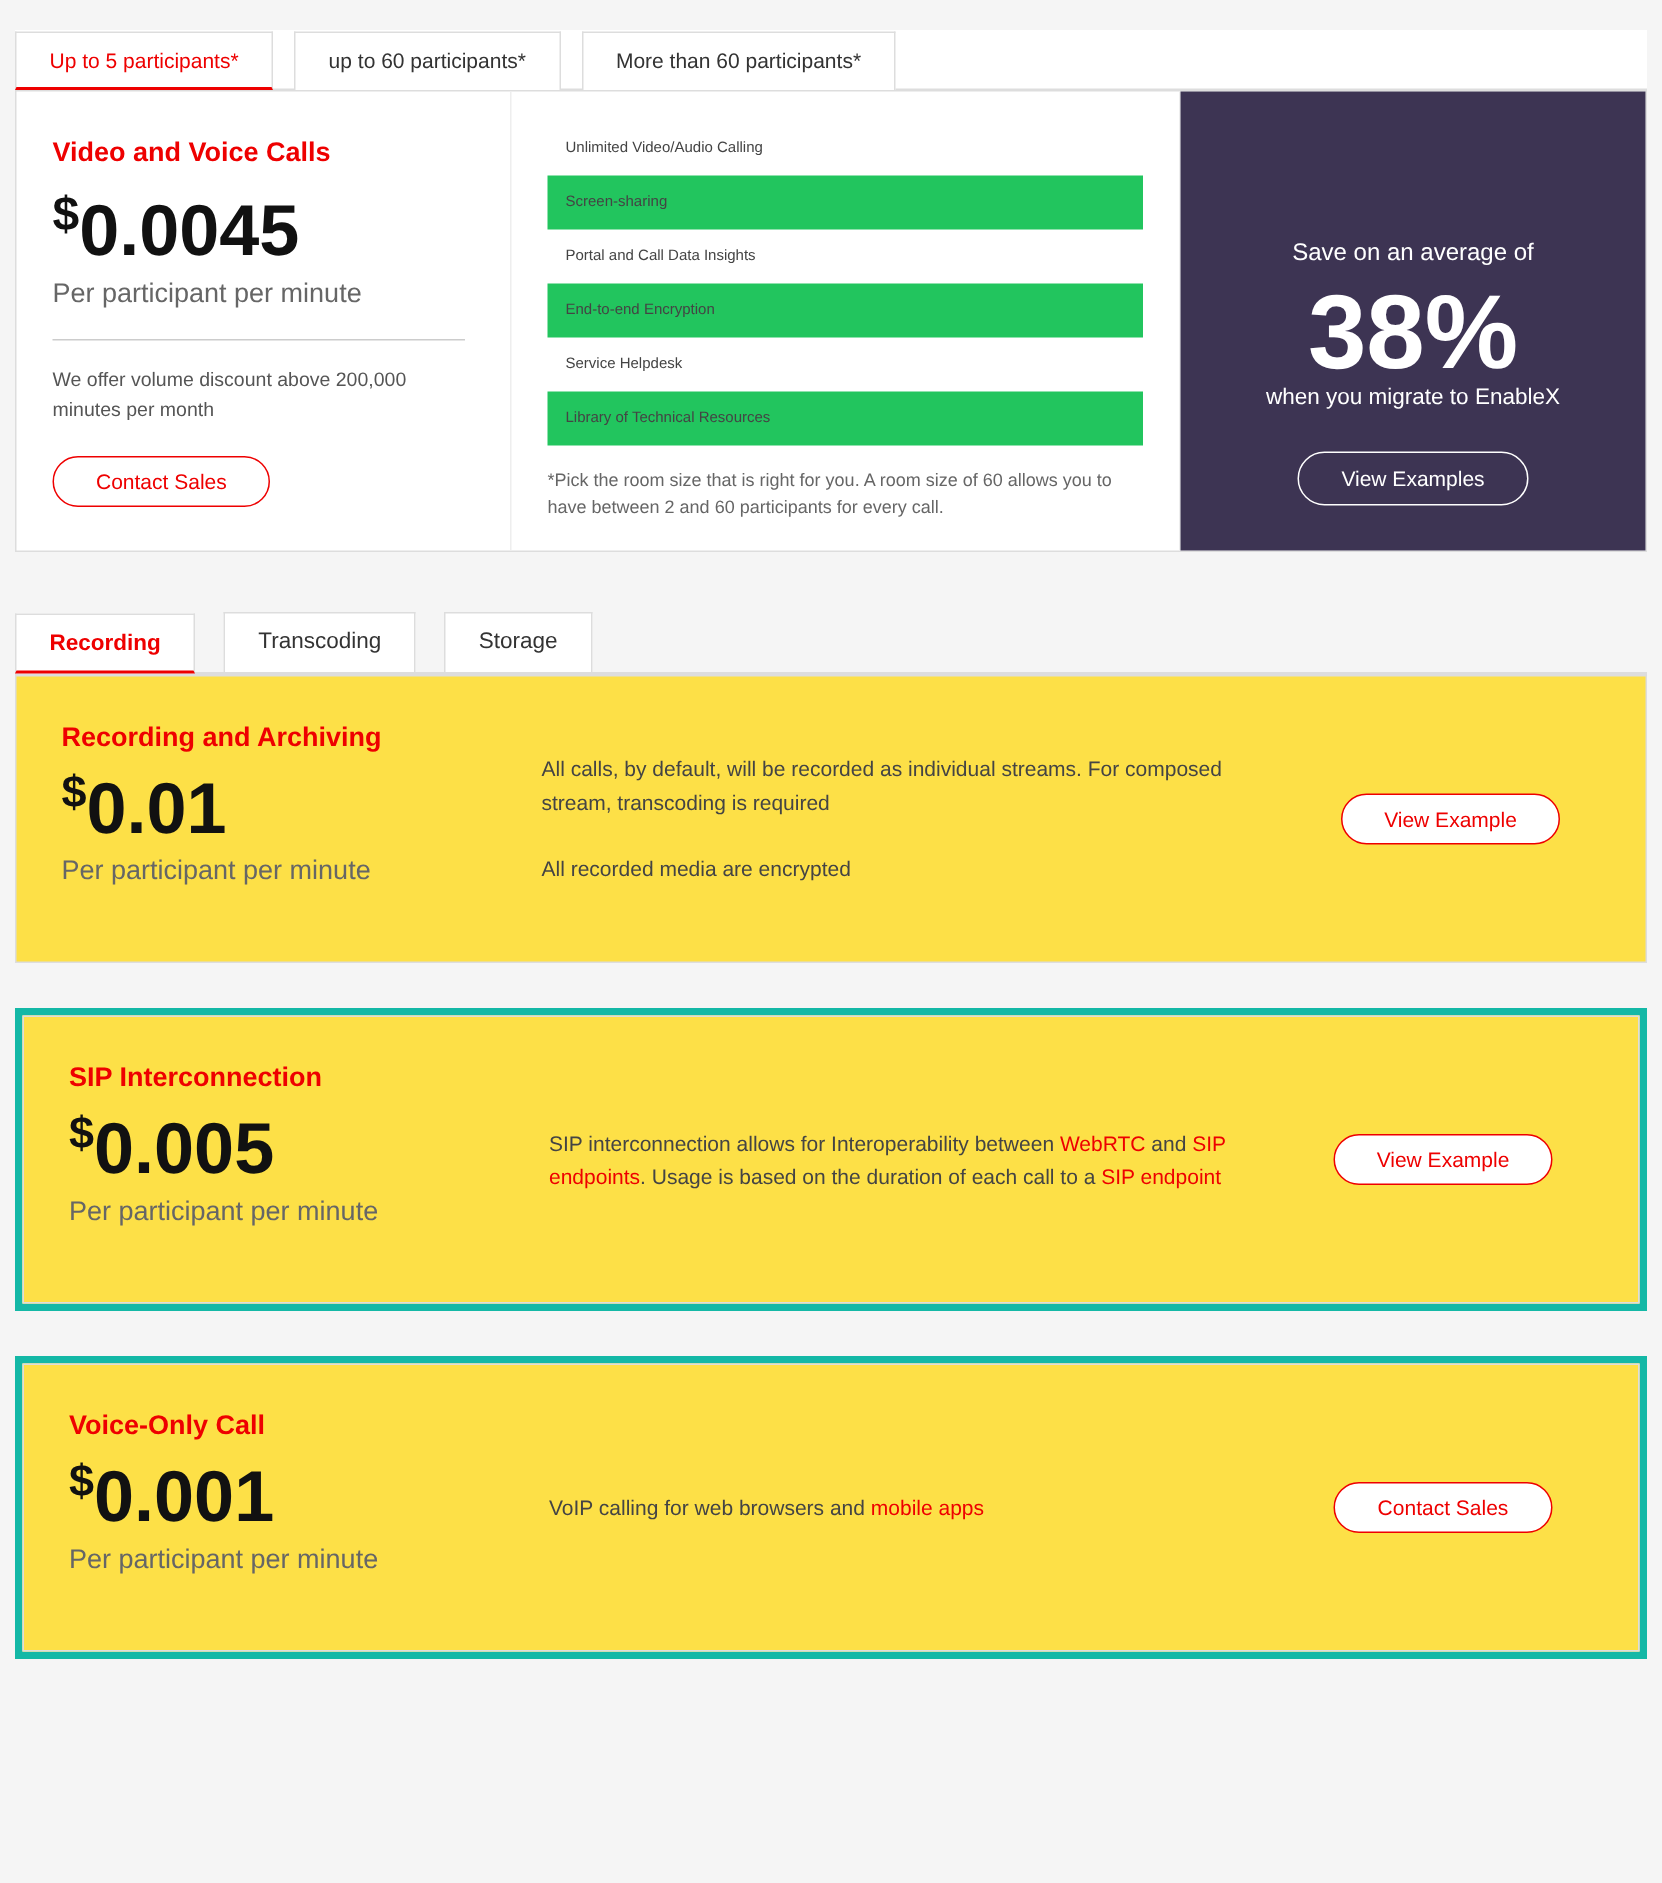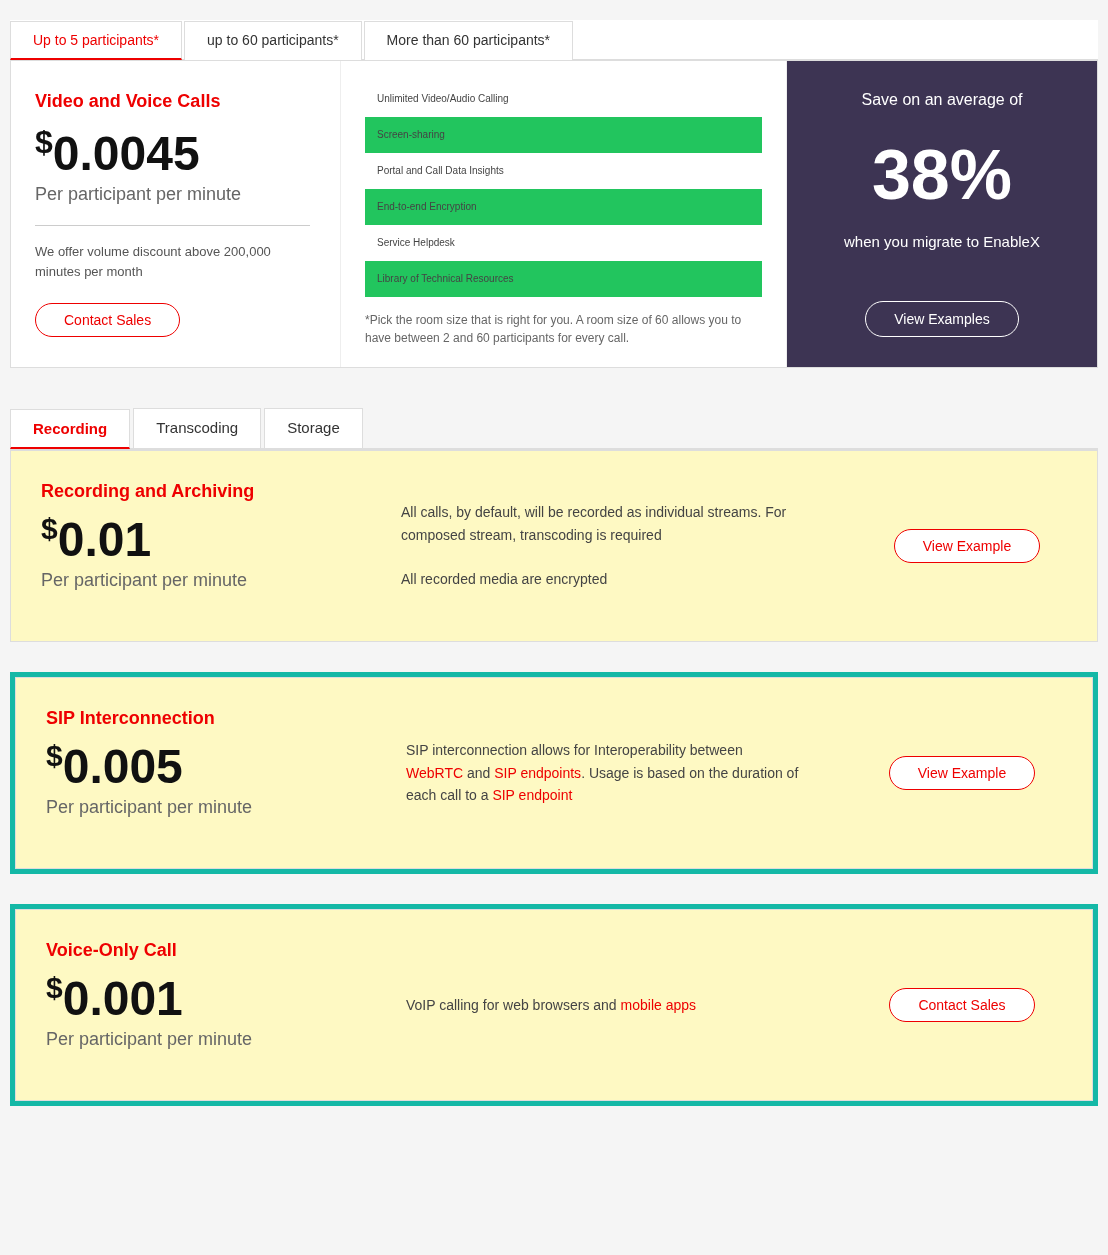--- a/index.html
+++ b/index.html
@@ -1,21 +1,21 @@
 <!DOCTYPE html>
 <html><head>
   <meta charset="utf-8">
   <style>
     * { box-sizing: border-box; margin: 0; padding: 0; }
     body { font-family: -apple-system, BlinkMacSystemFont, 'Segoe UI', Arial, sans-serif; background: #f5f5f5; color: #333; }
 
     .page-wrapper { max-width: 1108px; margin: 0 auto; padding: 20px 10px; }
 
     
-    .tabs-row { display: flex; gap: 0; border-bottom: 1px solid #ddd; background: #fff; }
+    .tabs-row { display: flex; gap: 12px; border-bottom: 1px solid #ddd; background: #fff; }
     .tab-item {
       padding: 10px 22px;
       font-size: 14px;
       cursor: pointer;
       border: 1px solid #ddd;
       border-bottom: none;
       background: #fff;
       color: #333;
       margin-right: 2px;
       position: relative;
@@ -115,21 +115,21 @@
     }
 
     .pricing-promo {
       width: 310px;
       min-width: 280px;
       background: #3d3453;
       color: #fff;
       display: flex;
       flex-direction: column;
       align-items: center;
-      justify-content: space-between;
+      justify-content: flex-end;
       padding: 30px 24px;
       text-align: center;
     }
 
     .promo-save-text {
       font-size: 16px;
       color: #fff;
       margin-bottom: 8px;
     }
 
@@ -153,21 +153,21 @@
       border-radius: 20px;
       padding: 9px 28px;
       font-size: 14px;
       cursor: pointer;
     }
 
     
     .section-gap { margin-top: 40px; }
 
     
-    .tabs-row2 { display: flex; gap: 0; border-bottom: 2px solid #ddd; background: transparent; }
+    .tabs-row2 { display: flex; gap: 16px; border-bottom: 2px solid #ddd; background: transparent; }
     .tab2-item {
       padding: 10px 22px;
       font-size: 15px;
       cursor: pointer;
       border: 1px solid #ddd;
       border-bottom: none;
       background: #fff;
       color: #333;
       margin-right: 3px;
     }
@@ -175,27 +175,26 @@
       color: #e00;
       border-bottom: 2px solid #e00;
       font-weight: 600;
       background: #fff;
       position: relative;
       bottom: -1px;
     }
 
     
     .service-card {
-      background: #fef9c3;
+      background: #fde047;
       border: 1px solid #ddd;
       display: flex;
       align-items: center;
       padding: 30px 30px;
       margin-top: 0;
-      gap: 40px;
     }
 
     .service-left {
       width: 300px;
       min-width: 250px;
       padding-right: 20px;
     }
 
     .service-title {
       color: #e00;

